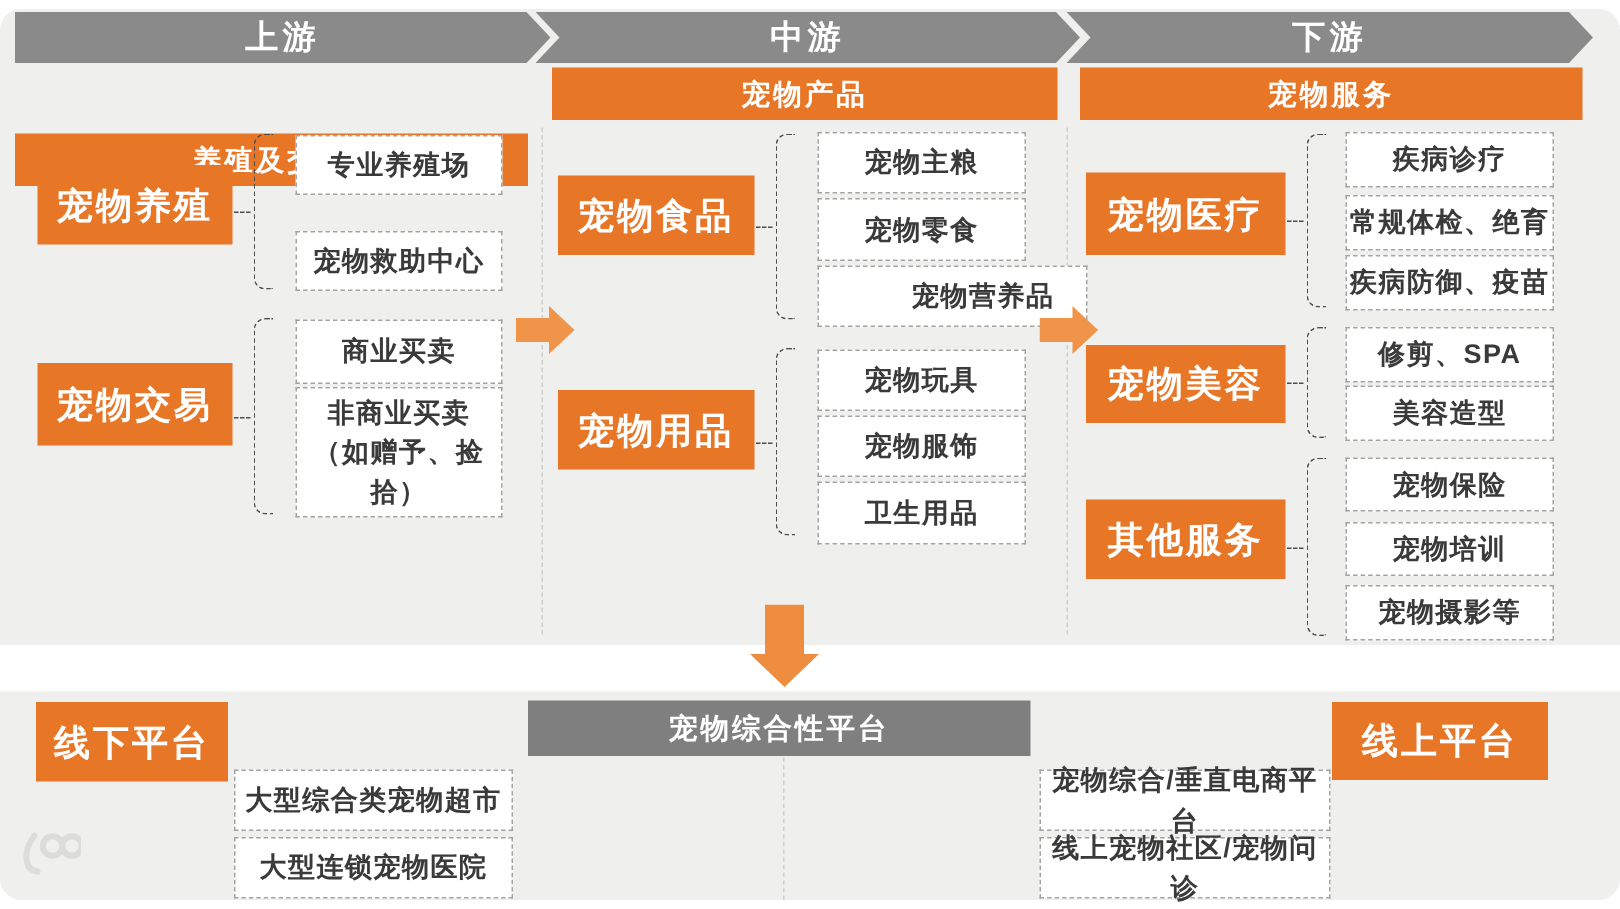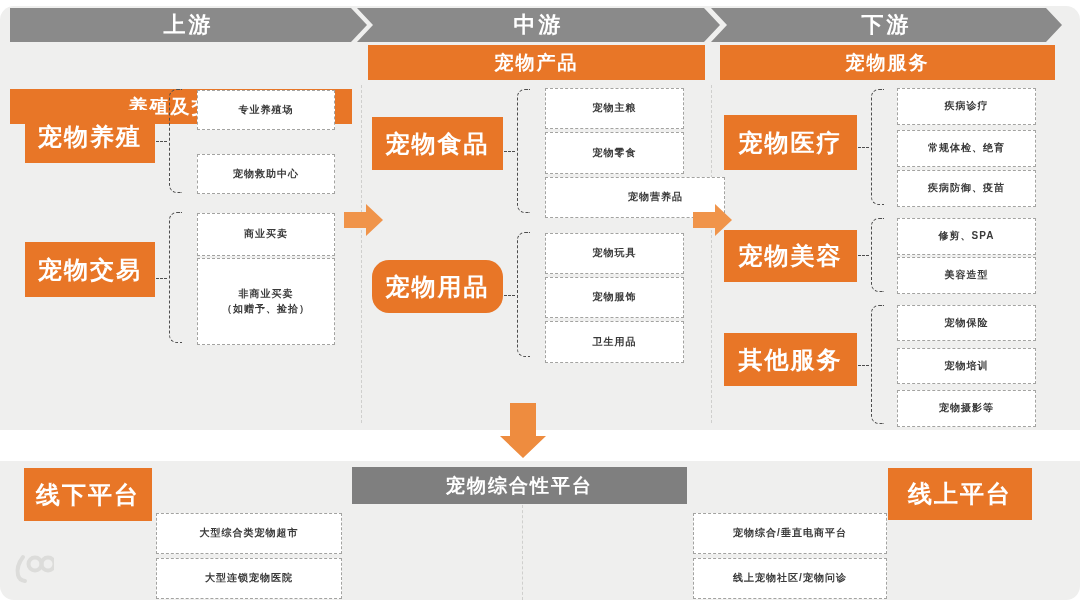--- a/index.html
+++ b/index.html
@@ -18,21 +18,21 @@
   .obanner{
     position:absolute;top:45px;height:35px;background:#e87627;color:#fff;
     display:flex;align-items:center;justify-content:center;font-size:19px;letter-spacing:2px;
   }
   .obox{
     position:absolute;background:#e87627;color:#fff;
     display:flex;align-items:center;justify-content:center;font-size:24px;letter-spacing:2px;
   }
   .wbox{
     position:absolute;background:#ffffff;border:1px dashed #a3a3a1;color:#3a3a3a;
-    display:flex;align-items:center;justify-content:center;font-size:10px;text-align:center;
+    display:flex;align-items:center;justify-content:center;font-size:18px;text-align:center;
     white-space:pre-line;line-height:1.45;letter-spacing:1px;
   }
   .bracket{
     position:absolute;width:13px;border:1.5px dashed #4d4d4d;border-right:none;
     border-radius:8px 0 0 8px;box-sizing:border-box;
   }
   .bracket::before{
     content:"";position:absolute;left:-14px;top:50%;width:11px;border-top:1.5px dashed #4d4d4d;
   }
   .vdash{position:absolute;width:0;border-left:1.5px dashed #cfcfcd;}
@@ -107,21 +107,21 @@
   <div class="wbox" style="left:545px;top:88px;width:137px;height:39px;">
     <span>宠物主粮</span>
   </div>
   <div class="wbox" style="left:545px;top:132px;width:137px;height:40px;">
     <span>宠物零食</span>
   </div>
   <div class="wbox" style="left:545px;top:177px;width:137px;height:39px;padding-left:41px;">
     <span>宠物营养品</span>
   </div>
 
-  <div class="obox" style="left:372px;top:260px;width:131px;height:53px;border-radius:17px;">
+  <div class="obox" style="left:372px;top:260px;width:131px;height:53px;">
     <span>宠物用品</span>
   </div>
   <div class="bracket" style="left:517px;top:232px;height:125px;"></div>
   <div class="wbox" style="left:545px;top:233px;width:137px;height:39px;">
     <span>宠物玩具</span>
   </div>
   <div class="wbox" style="left:545px;top:277px;width:137px;height:39px;">
     <span>宠物服饰</span>
   </div>
   <div class="wbox" style="left:545px;top:321px;width:137px;height:40px;">

